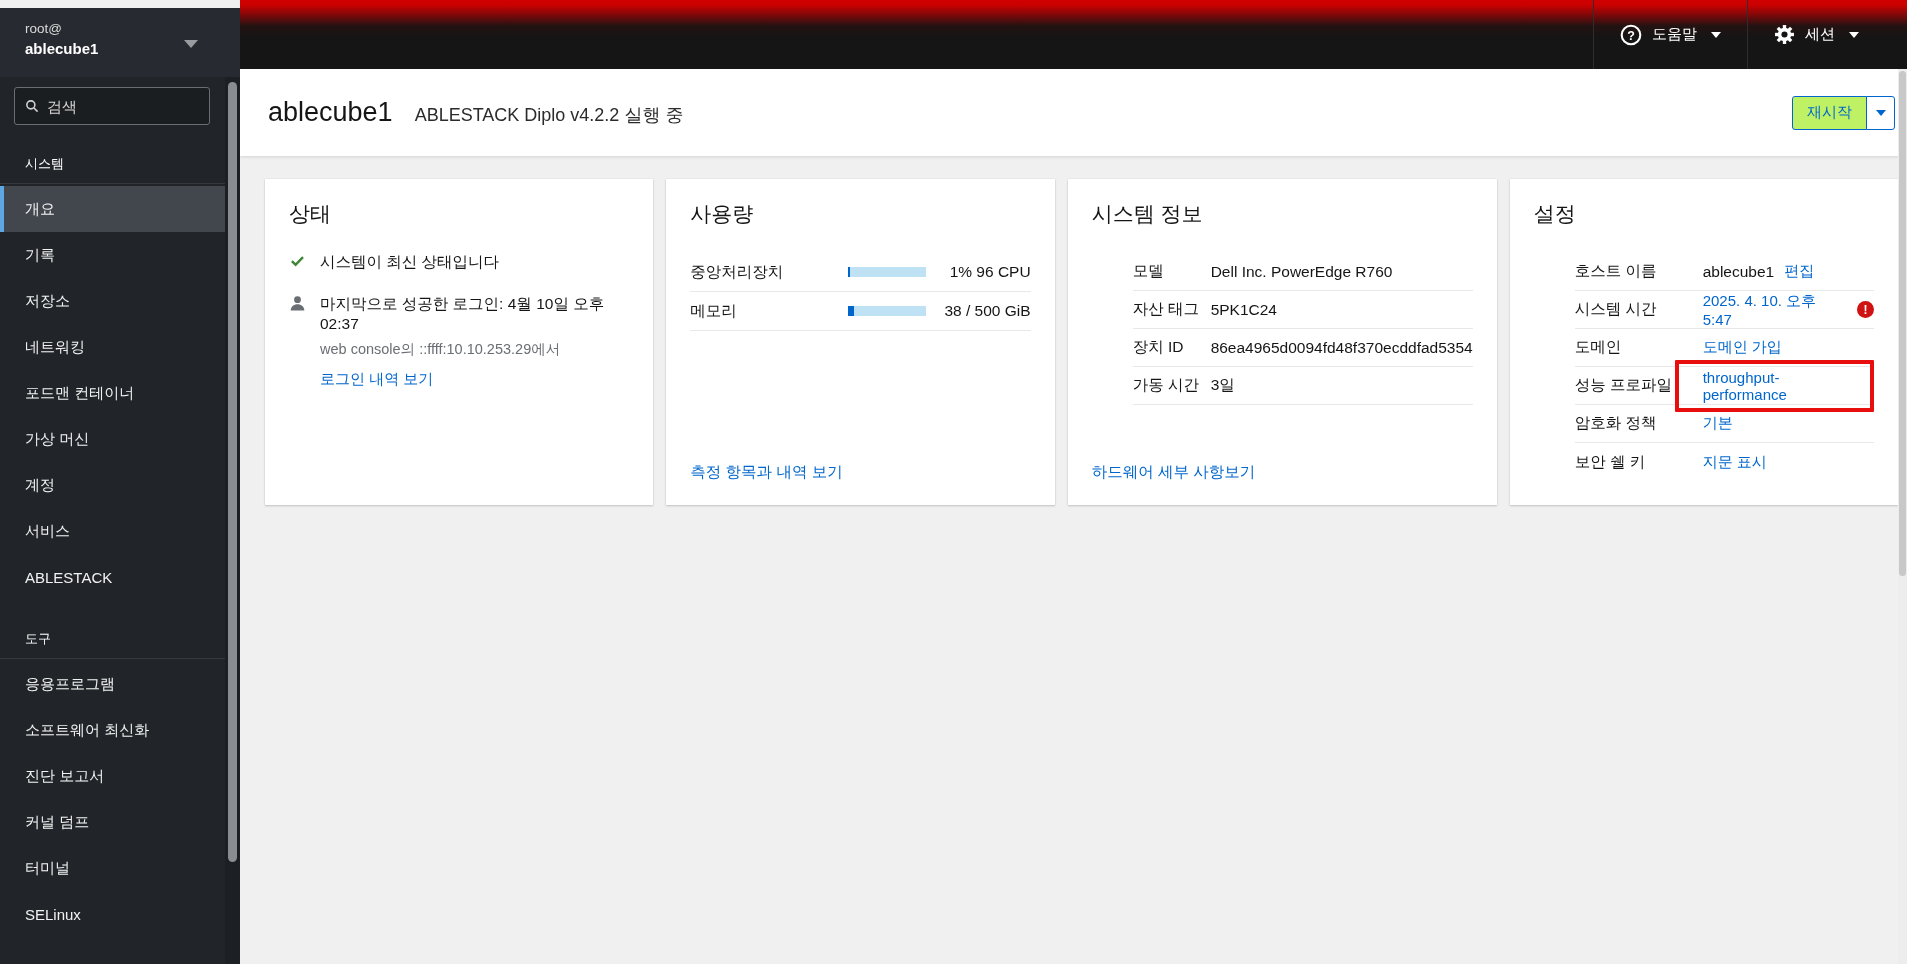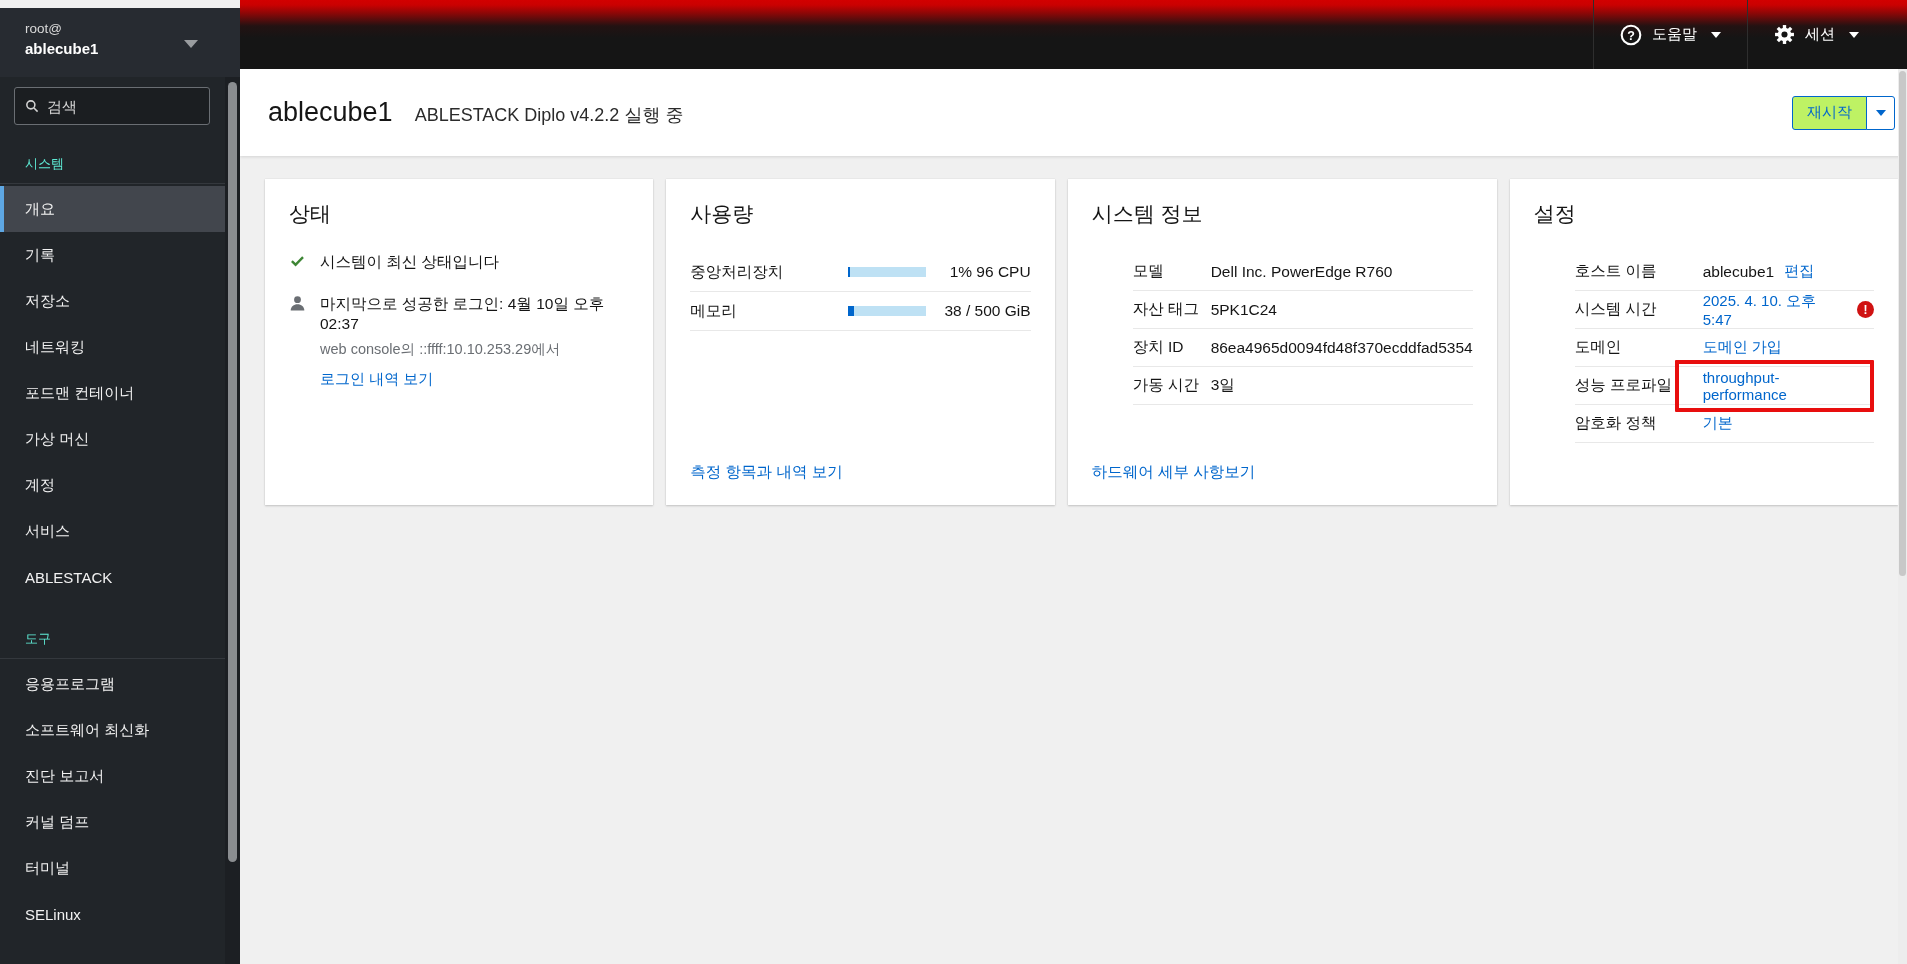--- a/index.html
+++ b/index.html
@@ -42,21 +42,21 @@
   .search-box {
     height: 38px; border: 1px solid #6a6e73; border-radius: 3px; background: #1b1e21;
     display: flex; align-items: center; padding: 0 10px; gap: 8px;
   }
   .search-box input {
     background: transparent; border: none; outline: none; color: #e8e8e8;
     font-size: 15px; width: 100%; font-family: inherit;
   }
   .search-box input::placeholder { color: #d8d8d8; opacity: 1; }
   .nav-section-title {
-    font-size: 13px; color: #5eead4; padding: 20px 0 10px 25px;
+    font-size: 13px; color: #ffffff; padding: 20px 0 10px 25px;
     border-bottom: 1px solid #34383d; margin-bottom: 2px;
   }
   .nav-section + .nav-section .nav-section-title { padding-top: 30px; }
   .nav-item {
     height: 46px; display: flex; align-items: center; padding-left: 21px;
     border-left: 4px solid transparent; font-size: 15px; color: #f2f2f2; cursor: pointer;
   }
   .nav-item.active { background: #42464d; border-left-color: #5ea7e3; }
   .side-scrollbar { position: absolute; top: 69px; right: 0; bottom: 0; width: 15px; background: #1c1f23; }
   .side-thumb { position: absolute; top: 5px; left: 3px; width: 9px; height: 780px; background: #8a8d90; border-radius: 5px; }
@@ -354,20 +354,26 @@
                 <a class="link">throughput-performance</a>
               </span>
             </span>
           </div>
           <div class="set-row">
             <span class="set-label">암호화 정책</span>
             <span class="set-value">
               <a class="link">기본</a>
             </span>
           </div>
+          <div class="set-row no-border">
+            <span class="set-label">보안 쉘 키</span>
+            <span class="set-value">
+              <a class="link">지문 표시</a>
+            </span>
+          </div>
         </div>
       </div>
 
     </div>
 
     <div class="page-scrollbar">
       <div class="page-thumb"></div>
     </div>
   </div>
 

